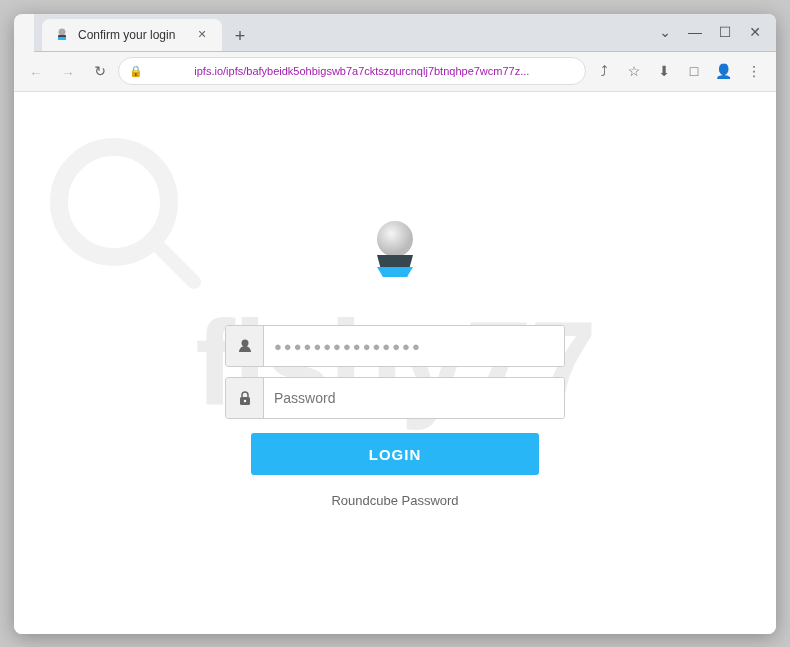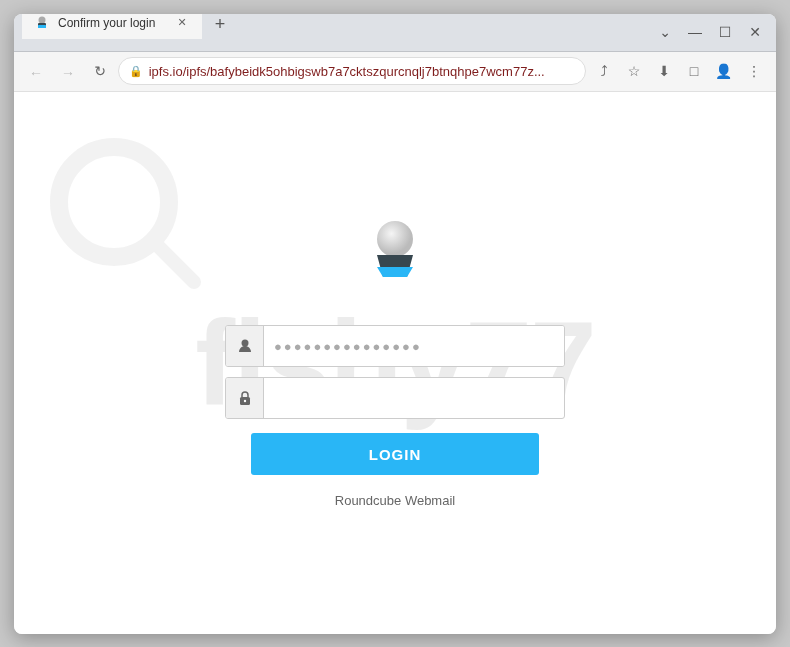--- a/index.html
+++ b/index.html
@@ -23,23 +23,24 @@
       display: flex;
       flex-direction: column;
     }
 
     
     .title-bar {
       background: #dee1e6;
       height: 38px;
       display: flex;
       align-items: center;
-      padding: 12px 8px;
+      padding: 0 8px;
       gap: 16px;
       border-bottom: 1px solid #c0c3c8;
+      margin-left: 20px;
     }
 
     .tab-area {
       display: flex;
       align-items: flex-end;
       flex: 1;
       height: 100%;
     }
 
     .tab-active {
@@ -154,22 +155,23 @@
     .lock-icon {
       color: #555;
       font-size: 11px;
     }
 
     .address-text {
       flex: 1;
       white-space: nowrap;
       overflow: hidden;
       text-overflow: ellipsis;
-      font-size: 13px;
-      color: #7f1d1d;
+      font-size: 11px;
+      color: #a21caf;
+      text-align: center;
     }
 
     .nav-right-icons {
       display: flex;
       gap: 2px;
       align-items: center;
     }
 
     
     .page-content {
@@ -378,20 +380,21 @@
       </div>
 
       <div class="input-group">
         <div class="input-icon">
           <svg width="14" height="16" viewBox="0 0 14 16" fill="#666">
             <rect x="2" y="7" width="10" height="8" rx="1.5"></rect>
             <path d="M4 7V5a3 3 0 0 1 6 0v2" fill="none" stroke="#666" stroke-width="1.5"></path>
             <circle cx="7" cy="11" r="1.2" fill="#fff"></circle>
           </svg>
         </div>
+        <input class="input-field" type="password" placeholder="Password" style="">
       </div>
 
       <button class="login-btn">LOGIN</button>
 
-      <span class="footer-text">Roundcube Webmail</span>
+      <span class="footer-text">Roundcube Password</span>
     </div>
   </div>
 </div>
 
 </body></html>

